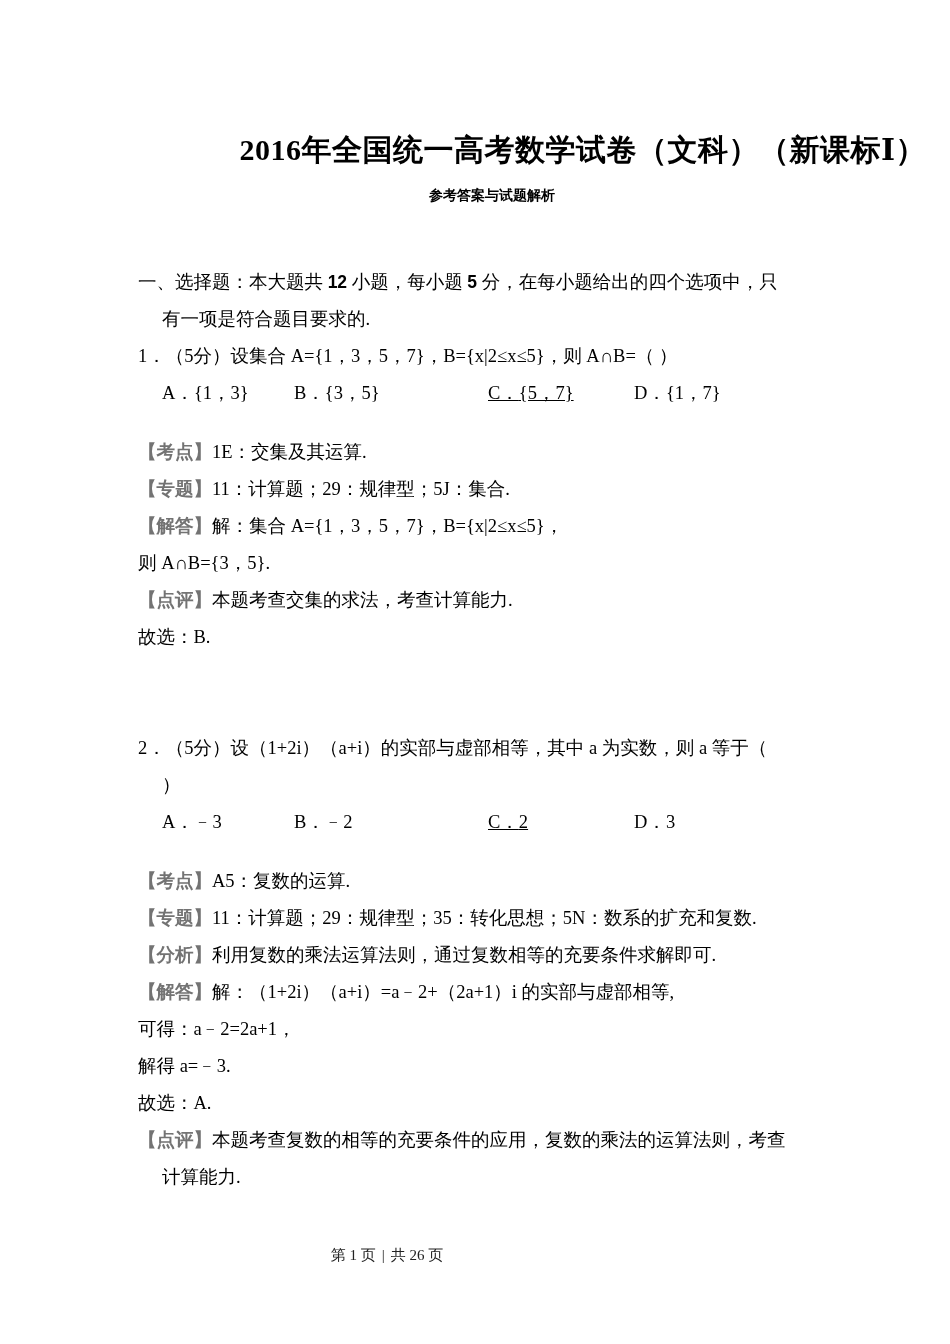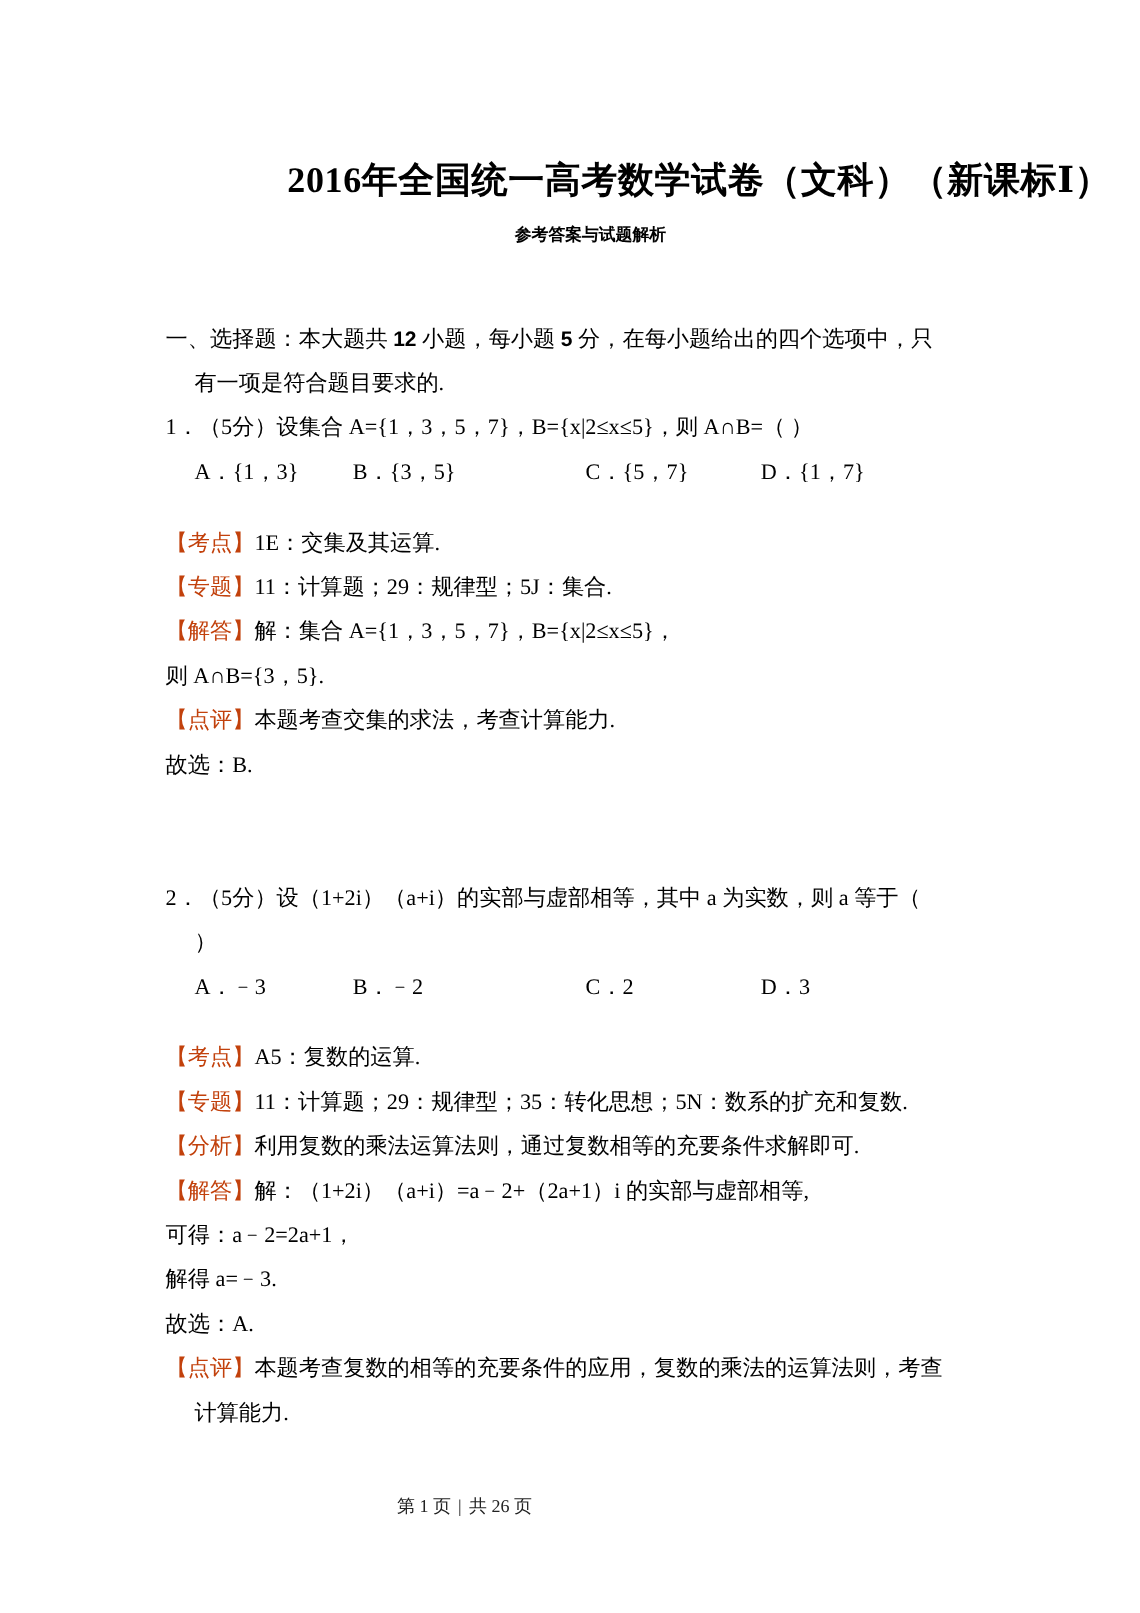--- a/index.html
+++ b/index.html
@@ -65,40 +65,40 @@
     padding-left: 24px;
     text-indent: -24px;
   }
   .line.ind {
     padding-left: 24px;
   }
   .blk-gap { height: 22px; }
   .q-gap  { height: 74px; }
 
   .tag {
-    color: #c2410c;
-    font-weight: normal;
+    color: #737373;
+    font-weight: bold;
   }
   .b { font-weight: bold; }
 
   
   .opts {
     position: relative;
     height: 37px;
     font-size: 18.5px;
     line-height: 37px;
   }
   .opt {
     position: absolute;
     top: 0;
     white-space: nowrap;
   }
   .opt.c0 { left: 24px; }
   .opt.c1 { left: 156px; }
-  .opt.c2 { left: 350px; }
+  .opt.c2 { left: 350px; text-decoration: underline; }
   .opt.c3 { left: 496px; }
 
   
   .m {
     font-family: "Liberation Sans", "DejaVu Sans", sans-serif;
     font-size: 17.5px;
   }
 
   
   .footer {

